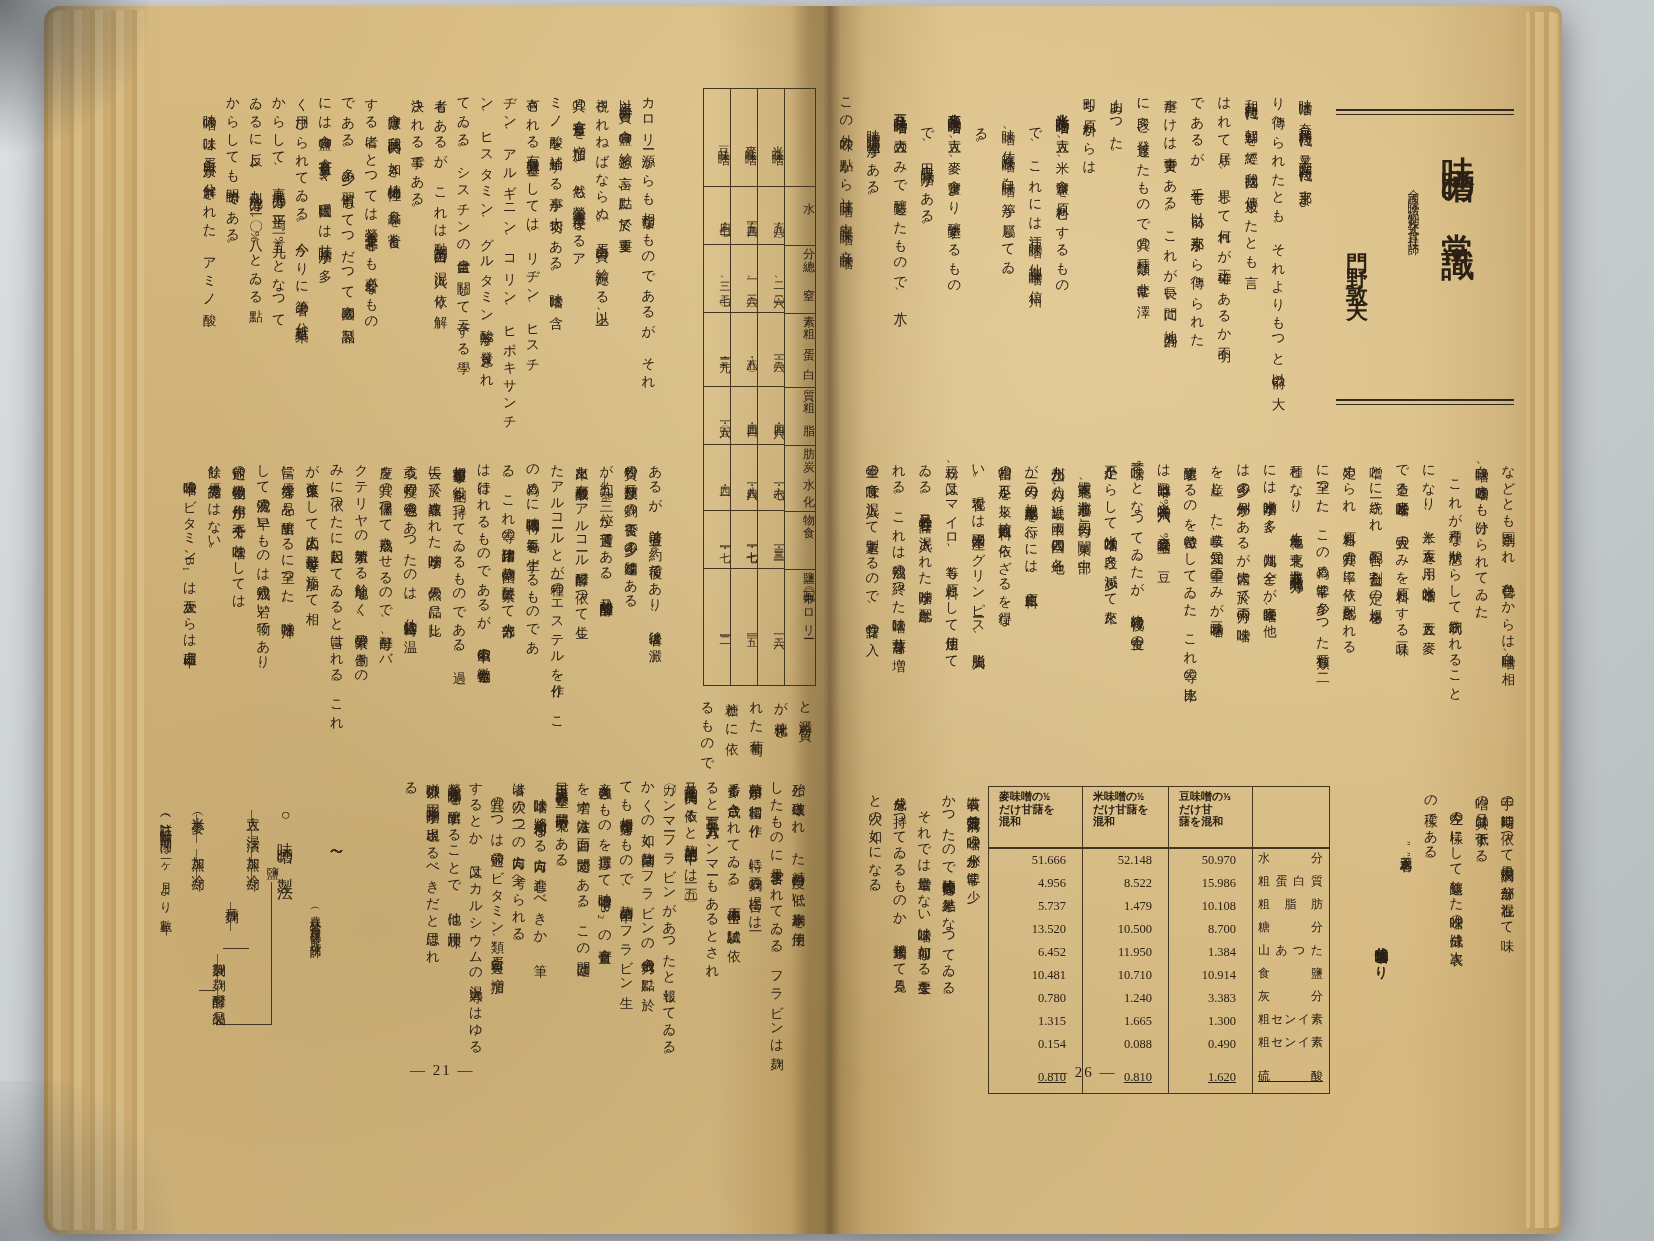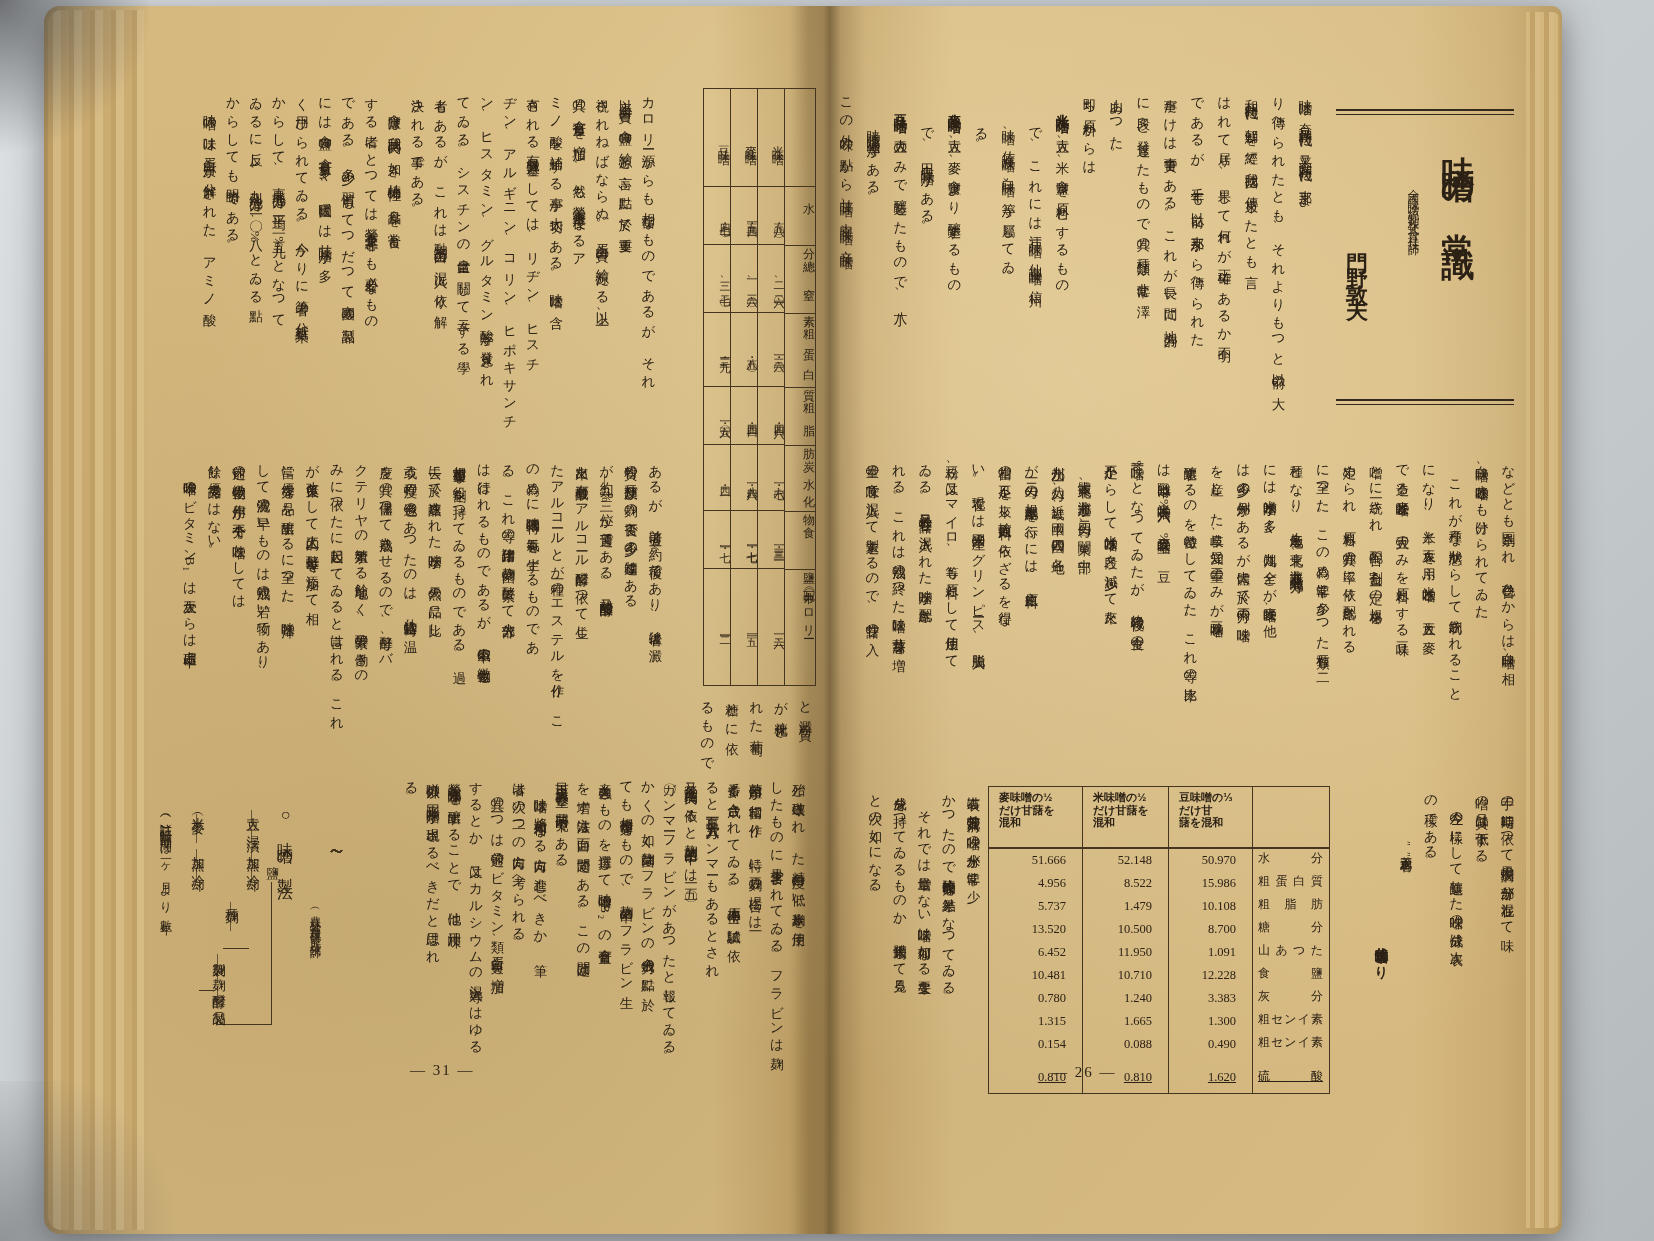--- a/index.html
+++ b/index.html
@@ -60,21 +60,21 @@
   .nt-cal{text-align-last:auto;letter-spacing:2px !important;}
   .bR{border-right:1px solid #43351f;}
   .bB{border-bottom:1px solid #43351f;}
 
   
   #seibun-table{position:absolute;left:988px;top:786px;display:grid;
     grid-template-columns:94px 86px 84px 76px;
     grid-template-rows:62px repeat(9,23px) 37px;
     border:1px solid #43351f;font-size:12.5px;}
   #seibun-table>div{line-height:1.15;}
-  .st-h{font-size:11px;font-weight:700;font-family:Liberation Sans, sans-serif;
+  .st-h{font-size:11px;font-weight:700;font-family:Liberation Mono, monospace;
     white-space:pre-line;padding:4px 0 0 10px;border-bottom:2px solid #43351f;}
   .st-v{text-align:right;padding:4px 16px 0 0;font-size:12.5px;}
   .st-l{padding:3px 6px 0 5px;text-align:justify;text-align-last:justify;font-size:12px;}
   .st-gap{padding-top:14px !important;text-decoration:underline;}
 
   
   .hline,.vline{position:absolute;background:#43351f;}
   .pageno{position:absolute;font-size:15px;letter-spacing:2px;color:#2b2115;}
   #seihou-heading{font-size:16px;letter-spacing:6px;}
   .chart-col{font-size:13.5px;letter-spacing:2px;}
@@ -175,25 +175,25 @@
       <div class="st-v bR">5.737</div>
       <div class="st-v bR">1.479</div>
       <div class="st-v bR">10.108</div>
       <div class="st-l">粗脂肪</div>
       <div class="st-v bR">13.520</div>
       <div class="st-v bR">10.500</div>
       <div class="st-v bR">8.700</div>
       <div class="st-l">糖分</div>
       <div class="st-v bR">6.452</div>
       <div class="st-v bR">11.950</div>
-      <div class="st-v bR">1.091</div>
+      <div class="st-v bR">1.384</div>
       <div class="st-l">山あつた</div>
       <div class="st-v bR">10.481</div>
       <div class="st-v bR">10.710</div>
-      <div class="st-v bR">12.228</div>
+      <div class="st-v bR">10.914</div>
       <div class="st-l">食鹽</div>
       <div class="st-v bR">0.780</div>
       <div class="st-v bR">1.240</div>
       <div class="st-v bR">3.383</div>
       <div class="st-l">灰分</div>
       <div class="st-v bR">1.315</div>
       <div class="st-v bR">1.665</div>
       <div class="st-v bR">1.300</div>
       <div class="st-l">粗センイ素</div>
       <div class="st-v bR">0.154</div>
@@ -330,14 +330,14 @@
   <div class="hline" style="left:218px;top:1024px;width:54px;height:1px;"></div>
   <div class="vtxt chart-col" style="left:246px;top:806px;">大豆—浸漬—加蒸—冷却—</div>
   <div class="hline" style="left:223px;top:948px;width:26px;height:1px;"></div>
   <div class="vtxt chart-col" style="left:225px;top:898px;">種麹——</div>
   <div class="vtxt chart-col" style="left:212px;top:952px;letter-spacing:1px;">製麹—麹—醱酵—製品</div>
   <div class="vtxt chart-col" style="left:191px;top:806px;">米（麥）——加蒸—冷却—</div>
   <div class="hline" style="left:199px;top:990px;width:16px;height:1px;"></div>
   <div class="vtxt" id="seihou-note" style="left:160px;top:810px;">
     <b class="goth">（註）</b><span>醱酵期間は一ヶ月より數年</span>
   </div>
-  <div class="pageno" style="left:410px;top:1062px;">— 31 —</div>
+  <div class="pageno" style="left:410px;top:1062px;">— 21 —</div>
 </div>
 
 </body></html>

